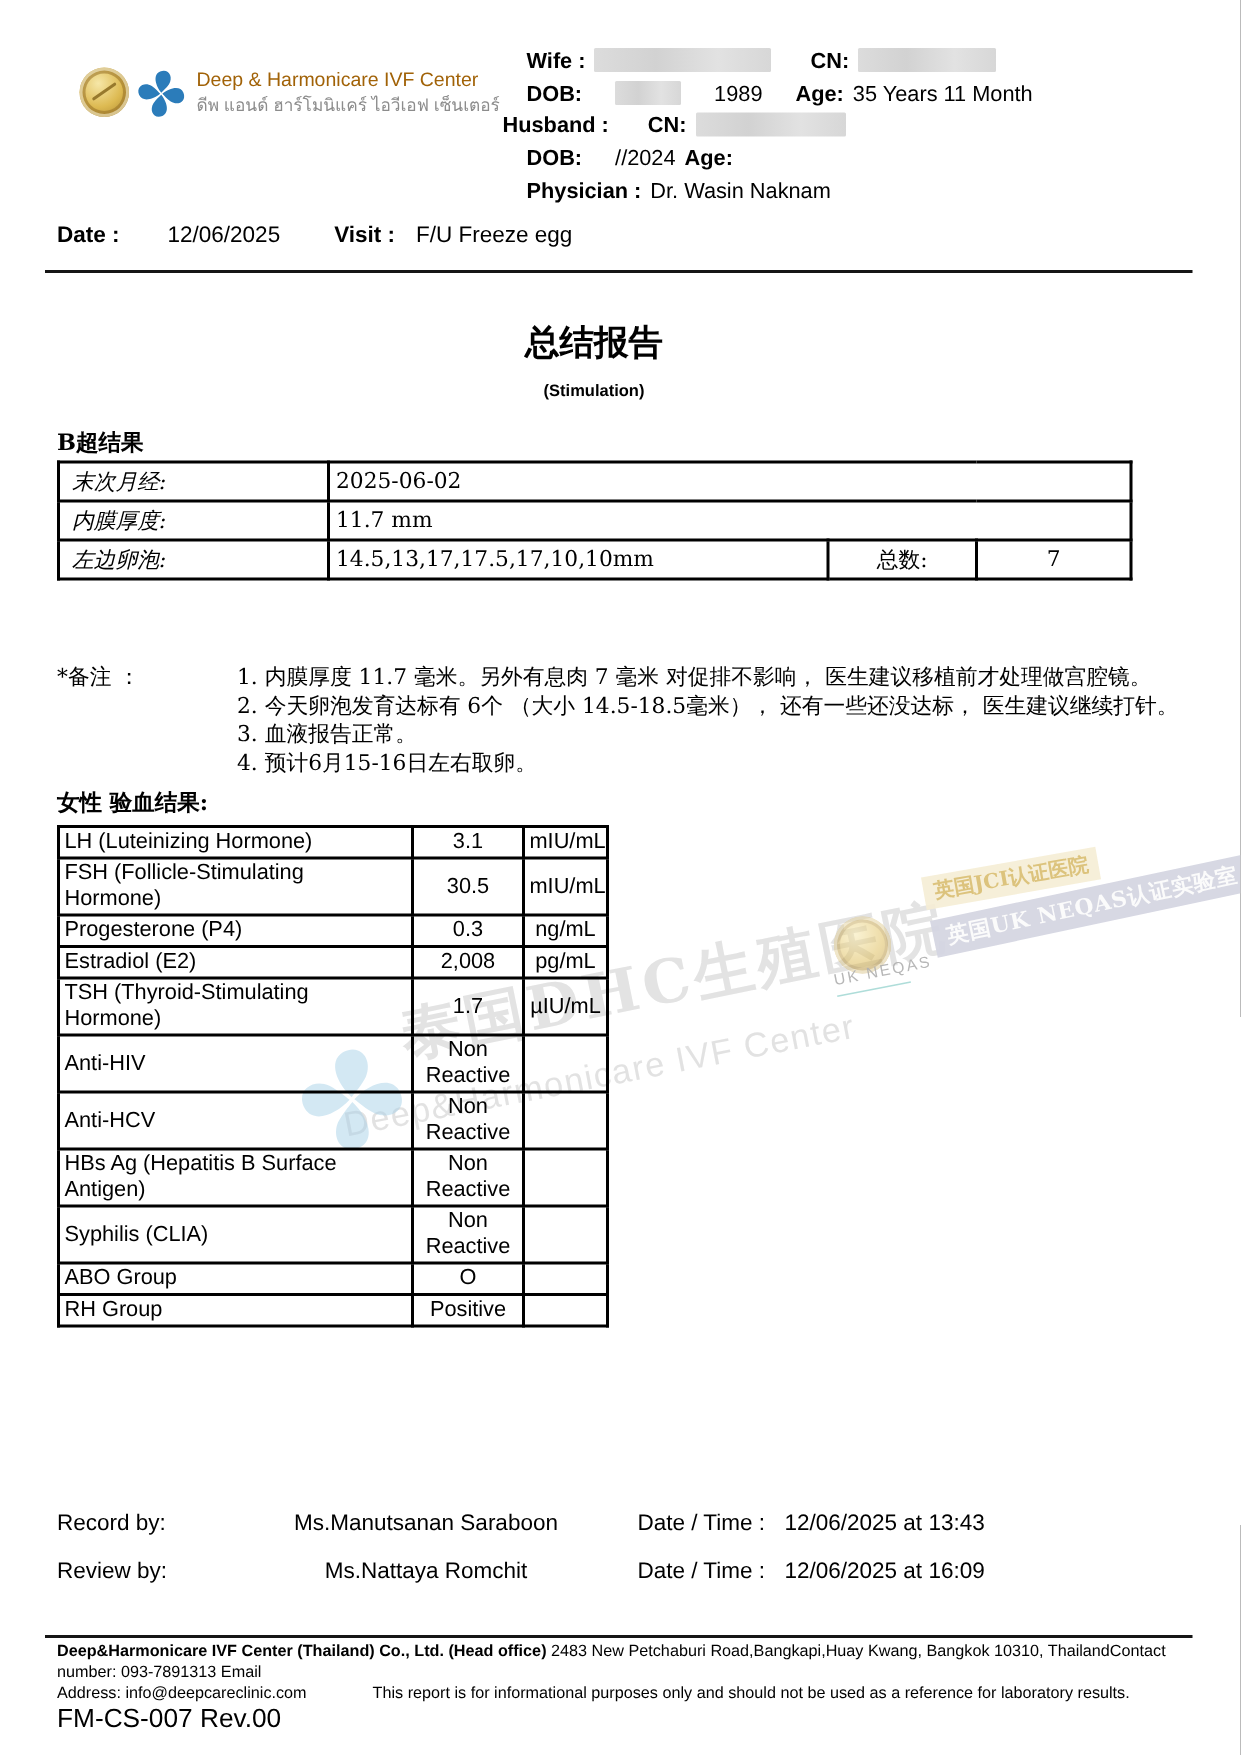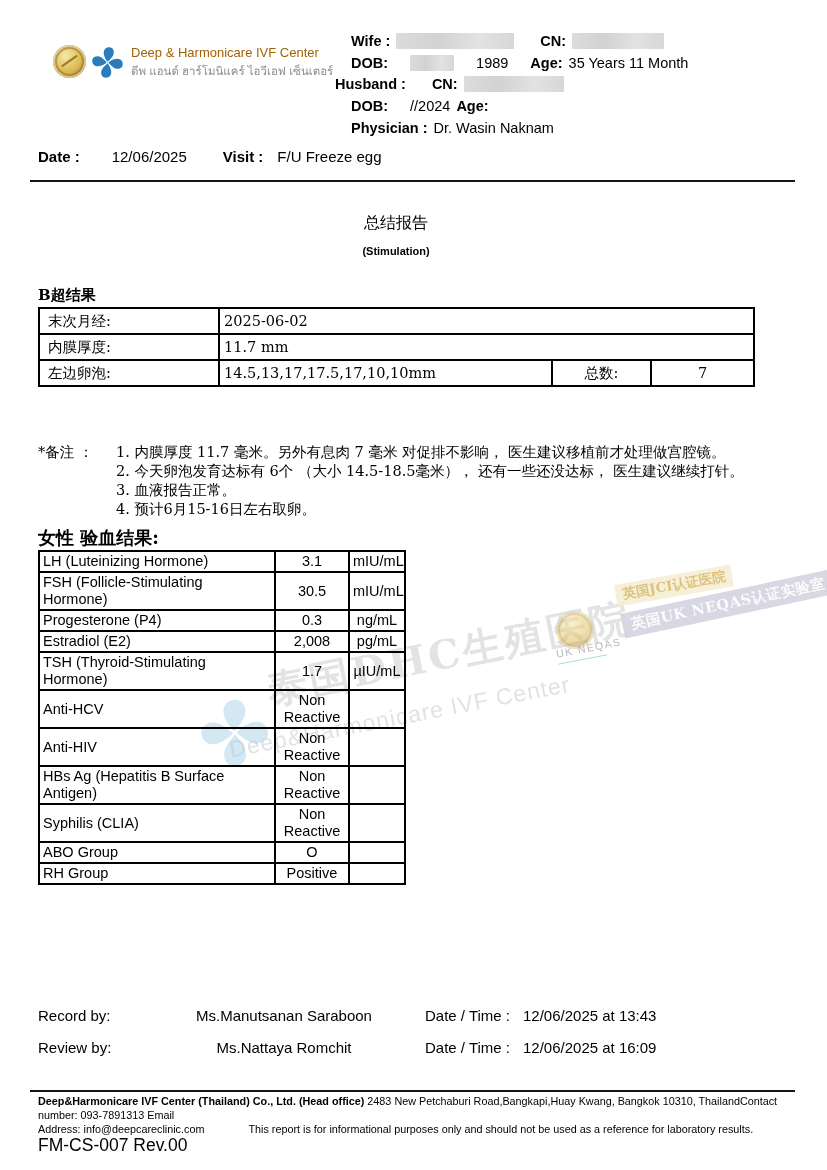--- a/index.html
+++ b/index.html
@@ -29,40 +29,40 @@
   .patient{position:absolute; left:335px; top:31px; font-size:14.5px; line-height:21.7px; white-space:nowrap;}
   .redact{display:inline-block; height:16px; vertical-align:-3px; border-radius:1px;
     background:linear-gradient(90deg,#dcdcdc 0%,#d2d2d2 35%,#e2e2e2 70%,#d7d7d7 100%);}
   .sp6{margin-right:6px;margin-left:16px;} .sp10{margin-right:10px;}
 
   .date-row{position:absolute; left:38px; top:148px; font-size:15px; white-space:nowrap;}
   .hr{position:absolute; left:30px; width:765px; height:2.4px; background:#151515;}
 
   
   .title-wrap{position:absolute; left:30px; top:213px; width:732px; text-align:center;}
-  .title-main{font-size:16px; font-weight:normal;}
+  .title-main{font-size:23px; font-weight:bold;}
   .title-sub{font-size:11px; margin-top:11px;font-weight:bold;}
 
   .sec-heading{position:absolute; left:38px; font-weight:bold; font-size:15px;}
 
   
   table{border-collapse:collapse; table-layout:fixed; background:transparent;}
   td{border:2px solid #000; font-size:14.5px; padding:0 4px; vertical-align:middle; background:transparent;}
   .t1{position:absolute; left:38px; top:307px; width:715px;}
   .t1 td{height:24px;}
-  .t1 .lbl{padding-left:8px;}
+  .t1 .lbl{padding-left:8px;font-style:italic;}
   .t1 .ctr{text-align:center;}
   .t2{position:absolute; left:38px; top:550px; width:366px;}
   .t2 td{line-height:17px; padding:1px 3px;}
   .t2 .nm{text-align:left;}
   .t2 .vl,.t2 .un{text-align:center;}
   .t2 tr.short td{height:17px;}
 
   
-  .notes{position:absolute; left:38px; top:443px; font-size:14.5px; line-height:19px; display:flex; white-space:nowrap;}
+  .notes{position:absolute; left:38px; top:443px; font-size:14.5px; line-height:19px; display:flex; white-space:nowrap;gap:42px;}
   .notes-label{width:78px; flex:none;}
 
   
   .signrow{position:absolute; left:38px; font-size:15px; white-space:nowrap;}
   .signrow .c1{display:inline-block; width:105px;}
   .signrow .c2{display:inline-block; width:282px;text-align:center;}
   .signrow .c3{display:inline-block; width:98px;}
 
   
   .footer{position:absolute; left:38px; top:1095px; width:760px; font-size:10.8px; line-height:13.8px;}
@@ -184,21 +184,21 @@
   <div class="notes z1 cn">
     <div class="notes-label">*备注 ：</div>
     <div>
       <div>1. 内膜厚度 11.7 毫米。另外有息肉 7 毫米 对促排不影响， 医生建议移植前才处理做宫腔镜。</div>
       <div>2. 今天卵泡发育达标有 6个 （大小 14.5-18.5毫米）， 还有一些还没达标， 医生建议继续打针。</div>
       <div>3. 血液报告正常。</div>
       <div>4. 预计6月15-16日左右取卵。</div>
     </div>
   </div>
 
-  <div class="sec-heading z1 cn" style="top:526px; font-size:18px">女性 验血结果:</div>
+  <div class="sec-heading z1 cn" style="top:526px; font-size:15px">女性 验血结果:</div>
 
   <table class="t2 z1">
     <colgroup>
         <col style="width:236px">
         <col style="width:74px">
         <col style="width:56px">
       </colgroup>
     <tbody>
         <tr class="short">
       <td class="nm">LH (Luteinizing Hormone)</td>
@@ -219,26 +219,26 @@
       <td class="nm">Estradiol (E2)</td>
       <td class="vl">2,008</td>
       <td class="un">pg/mL</td>
     </tr>
     <tr>
       <td class="nm">TSH (Thyroid-Stimulating Hormone)</td>
       <td class="vl">1.7</td>
       <td class="un">µIU/mL</td>
     </tr>
     <tr>
+      <td class="nm">Anti-HIV</td>
+      <td class="vl">Non Reactive</td>
+      <td class="un"></td>
+    </tr>
+    <tr>
       <td class="nm">Anti-HCV</td>
-      <td class="vl">Non Reactive</td>
-      <td class="un"></td>
-    </tr>
-    <tr>
-      <td class="nm">Anti-HIV</td>
       <td class="vl">Non Reactive</td>
       <td class="un"></td>
     </tr>
     <tr>
       <td class="nm">HBs Ag (Hepatitis B Surface Antigen)</td>
       <td class="vl">Non Reactive</td>
       <td class="un"></td>
     </tr>
     <tr>
       <td class="nm">Syphilis (CLIA)</td>

